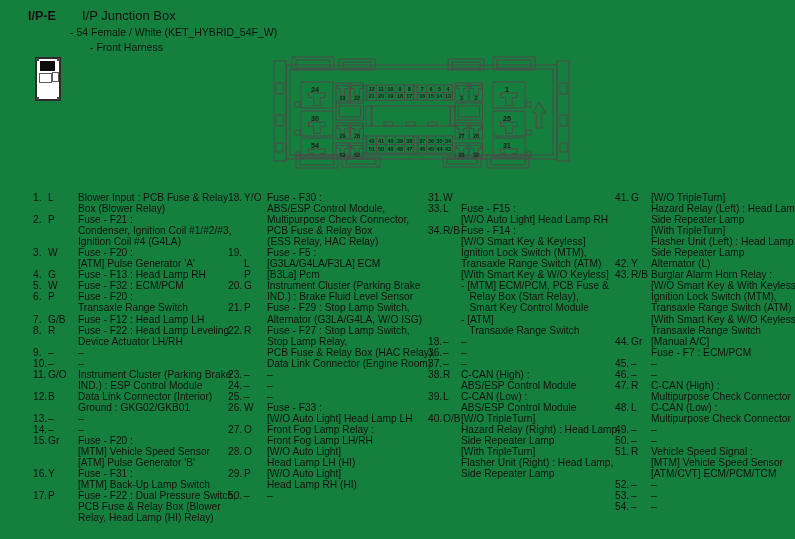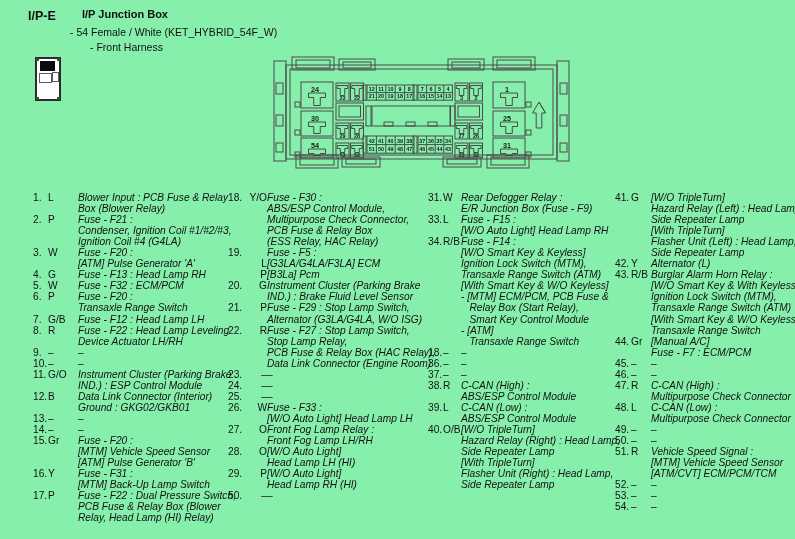--- a/index.html
+++ b/index.html
@@ -1,42 +1,42 @@
 <!DOCTYPE html>
 <html><head>
 <meta charset="utf-8">
 <style>
   html,body{margin:0;padding:0;background:#fff;}
-  .page{position:relative;width:795px;height:539px;background:#86efac;overflow:hidden;
+  .page{position:relative;width:795px;height:539px;background:#15803d;overflow:hidden;
         font-family:"Liberation Sans",sans-serif;color:#111;}
   .abs{position:absolute;}
   .hdr-code{left:28px;top:9px;font-size:12.5px;font-weight:bold;}
-  .hdr-title{left:82px;top:8px;font-size:11px;font-weight:bold;}
+  .hdr-title{left:82px;top:8px;font-size:13px;font-weight:normal;}
   .hdr-sub{left:70px;font-size:10.5px;}
   .s1{top:26px;} .s2{top:41px;margin-left:20px;}
 
   
   .orient-icon{left:35px;top:57px;width:26px;height:44px;border:2px solid #2b2b2b;box-sizing:border-box;background:#fff;}
   .orient-icon div{position:absolute;}
   .oi-black{left:3px;top:2px;width:15px;height:10px;background:#0c0c0c;}
   .oi-box{left:2px;top:14px;width:11px;height:8px;border:1px solid #5a5a5a;}
   .oi-tab{left:15px;top:13px;width:5px;height:8px;border:1px solid #5a5a5a;}
   .oi-dot{width:3px;height:3px;background:#444;}
   .d1{left:-1px;top:-1px;} .d2{right:-1px;top:-1px;} .d3{left:-1px;bottom:-1px;} .d4{right:-1px;bottom:-1px;}
 
   .conn{left:272px;top:55px;}
 
   
   .col{position:absolute;top:192px;font-size:10.2px;line-height:11.05px;}
   .c1{left:33px;} .c2{left:228px;} .c3{left:428px;} .c4{left:615px;}
   .lrow{display:flex;align-items:flex-start;}
   .ln,.lc{flex:none;white-space:pre;}
-  .ld{white-space:pre;font-style:italic;}
+  .ld{white-space:pre;}
   .c1 .ln{width:15px;} .c1 .lc{width:30px;}
-  .c2 .ln{width:16px;} .c2 .lc{width:23px;text-align:right;}
+  .c2 .ln{width:16px;} .c2 .lc{width:23px;}
   .c3 .ln{width:15px;} .c3 .lc{width:18px;}
   .c4 .ln{width:16px;} .c4 .lc{width:20px;}
 </style>
 </head>
 <body>
 
 <div class="page">
   <div class="abs hdr-code">I/P-E</div>
   <div class="abs hdr-title">I/P Junction Box</div>
   <div class="abs hdr-sub s1">- 54 Female / White (KET_HYBRID_54F_W)</div>
@@ -403,22 +403,20 @@
         <div class="lrow">
           <span class="ln">50.</span>
           <span class="lc">–</span>
           <span class="ld">–</span>
         </div>
       </div>
     <div class="col c3">
         <div class="lrow">
           <span class="ln">31.</span>
           <span class="lc">W</span>
-          <span class="ld">Rear Defogger Relay :
-E/R Junction Box (Fuse - F9)</span>
         </div>
         <div class="lrow">
           <span class="ln">33.</span>
           <span class="lc">L</span>
           <span class="ld">Fuse - F15 :
 [W/O Auto Light] Head Lamp RH</span>
         </div>
         <div class="lrow">
           <span class="ln">34.</span>
           <span class="lc">R/B</span>

